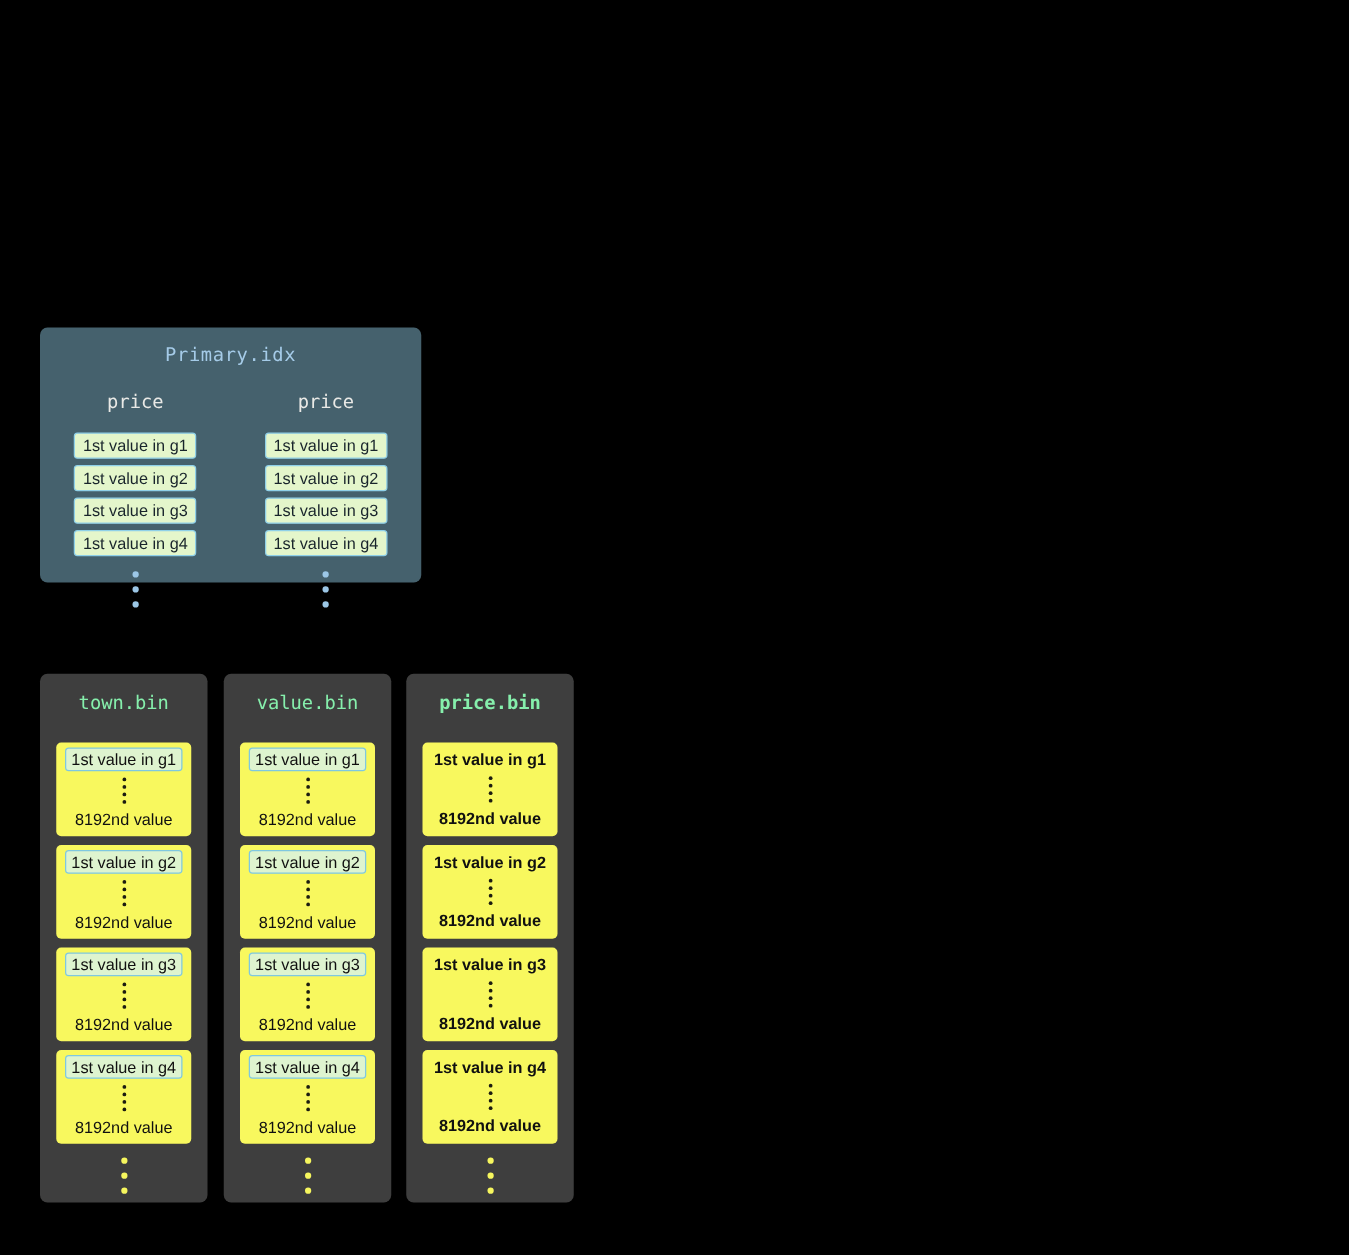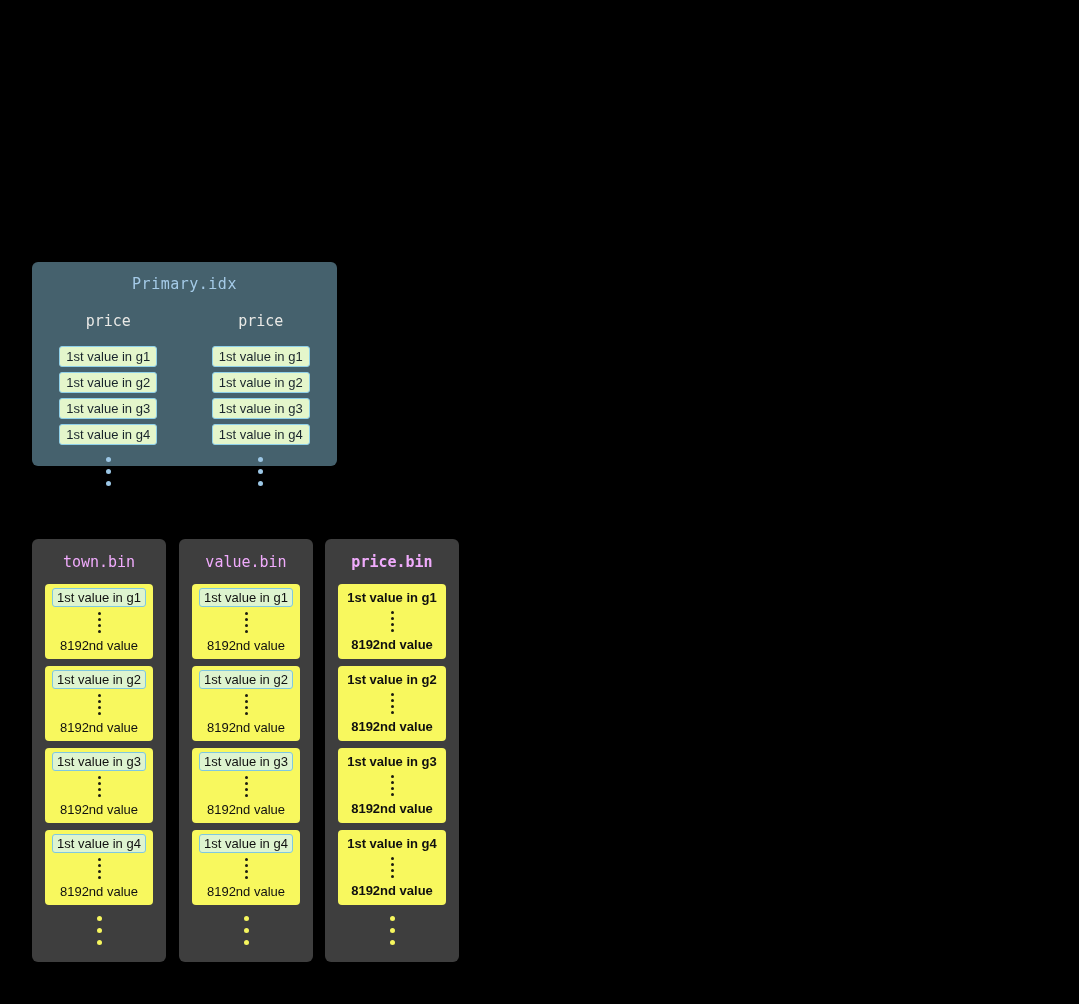--- a/index.html
+++ b/index.html
@@ -43,21 +43,21 @@
   .bin-panel {
     position: absolute; top: 539px;
     width: 134px; height: 423px;
     background: #3e3e3e; border-radius: 6px;
     padding-top: 14px;
     display: flex; flex-direction: column; align-items: center;
   }
   .bin-panel.p0 { left: 32px; }
   .bin-panel.p1 { left: 179px; }
   .bin-panel.p2 { left: 325px; font-weight: bold; }
-  .bin-title { color: #f0abfc; font-size: 15px; margin-bottom: 13px; }
+  .bin-title { color: #86efac; font-size: 15px; margin-bottom: 23px; }
 
   .granule {
     width: 108px; min-height: 75px;
     background: #f8f85e; border-radius: 4px;
     margin-bottom: 7px; padding: 4px 0 5px;
     display: flex; flex-direction: column; align-items: center;
     color: #101010; font-size: 13px; line-height: 17px;
   }
   .first-box {
     background: #def4cf; border: 1px solid #7fc8e0; border-radius: 3px;

